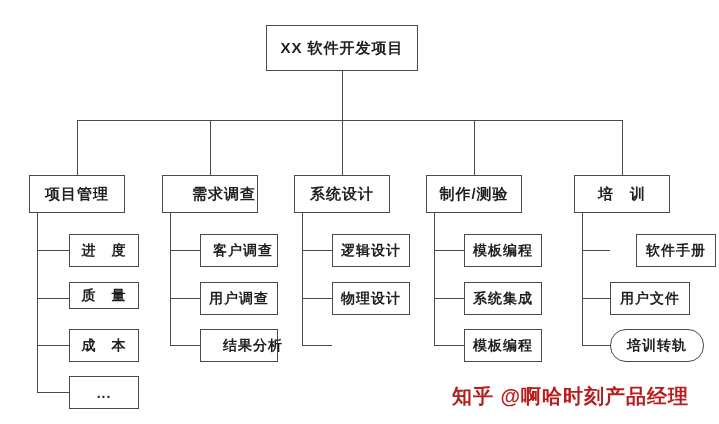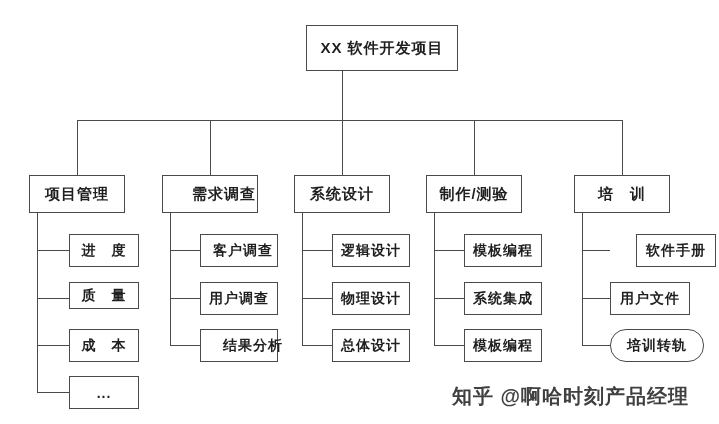--- a/index.html
+++ b/index.html
@@ -24,31 +24,31 @@
   .branch-node{font-size:15px;letter-spacing:1px;}
   .leaf-node{font-size:14px;letter-spacing:1px;}
   .line{position:absolute;background:#4a4a4a;}
   .hline{height:1px;}
   .vline{width:1px;}
   .watermark{
     position:absolute;
     left:452px;top:383px;
     font-size:20px;
     letter-spacing:1px;
-    color:#404040;
+    color:#b91c1c;
     font-weight:700;
     white-space:nowrap;
   }
 </style>
 </head>
 <body>
 
 <div class="diagram">
 
-  <div class="node root-node" style="left:266px;top:25px;width:152px;height:46px;margin-left:40px;">XX 软件开发项目</div>
+  <div class="node root-node" style="left:266px;top:25px;width:152px;height:46px;">XX 软件开发项目</div>
 
   <div class="line vline" style="left:342px;top:71px;height:49px;"></div>
   <div class="line hline" style="left:77px;top:120px;width:546px;"></div>
 
   <div class="line vline" style="left:77px;top:120px;height:55px;"></div>
   <div class="line vline" style="left:210px;top:120px;height:55px;"></div>
   <div class="line vline" style="left:342px;top:120px;height:55px;"></div>
   <div class="line vline" style="left:474px;top:120px;height:55px;"></div>
   <div class="line vline" style="left:622px;top:120px;height:55px;"></div>
 
@@ -75,21 +75,20 @@
   <div class="node leaf-node" style="left:200px;top:234px;width:78px;height:33px;padding-left:8px;">客户调查</div>
   <div class="node leaf-node" style="left:200px;top:282px;width:78px;height:33px;">用户调查</div>
   <div class="node leaf-node" style="left:200px;top:329px;width:78px;height:33px;padding-left:28px;">结果分析</div>
 
   <div class="line vline" style="left:302px;top:213px;height:132px;"></div>
   <div class="line hline" style="left:302px;top:250px;width:30px;"></div>
   <div class="line hline" style="left:302px;top:298px;width:30px;"></div>
   <div class="line hline" style="left:302px;top:345px;width:30px;"></div>
   <div class="node leaf-node" style="left:332px;top:234px;width:78px;height:33px;">逻辑设计</div>
   <div class="node leaf-node" style="left:332px;top:282px;width:78px;height:33px;">物理设计</div>
-  <div class="node leaf-node" style="left:332px;top:329px;width:78px;height:33px;">总体设计</div>
 
   <div class="line vline" style="left:434px;top:213px;height:132px;"></div>
   <div class="line hline" style="left:434px;top:250px;width:30px;"></div>
   <div class="line hline" style="left:434px;top:298px;width:30px;"></div>
   <div class="line hline" style="left:434px;top:345px;width:30px;"></div>
   <div class="node leaf-node" style="left:464px;top:234px;width:78px;height:33px;">模板编程</div>
   <div class="node leaf-node" style="left:464px;top:282px;width:78px;height:33px;">系统集成</div>
   <div class="node leaf-node" style="left:464px;top:329px;width:78px;height:33px;">模板编程</div>
 
   <div class="line vline" style="left:582px;top:213px;height:132px;"></div>

